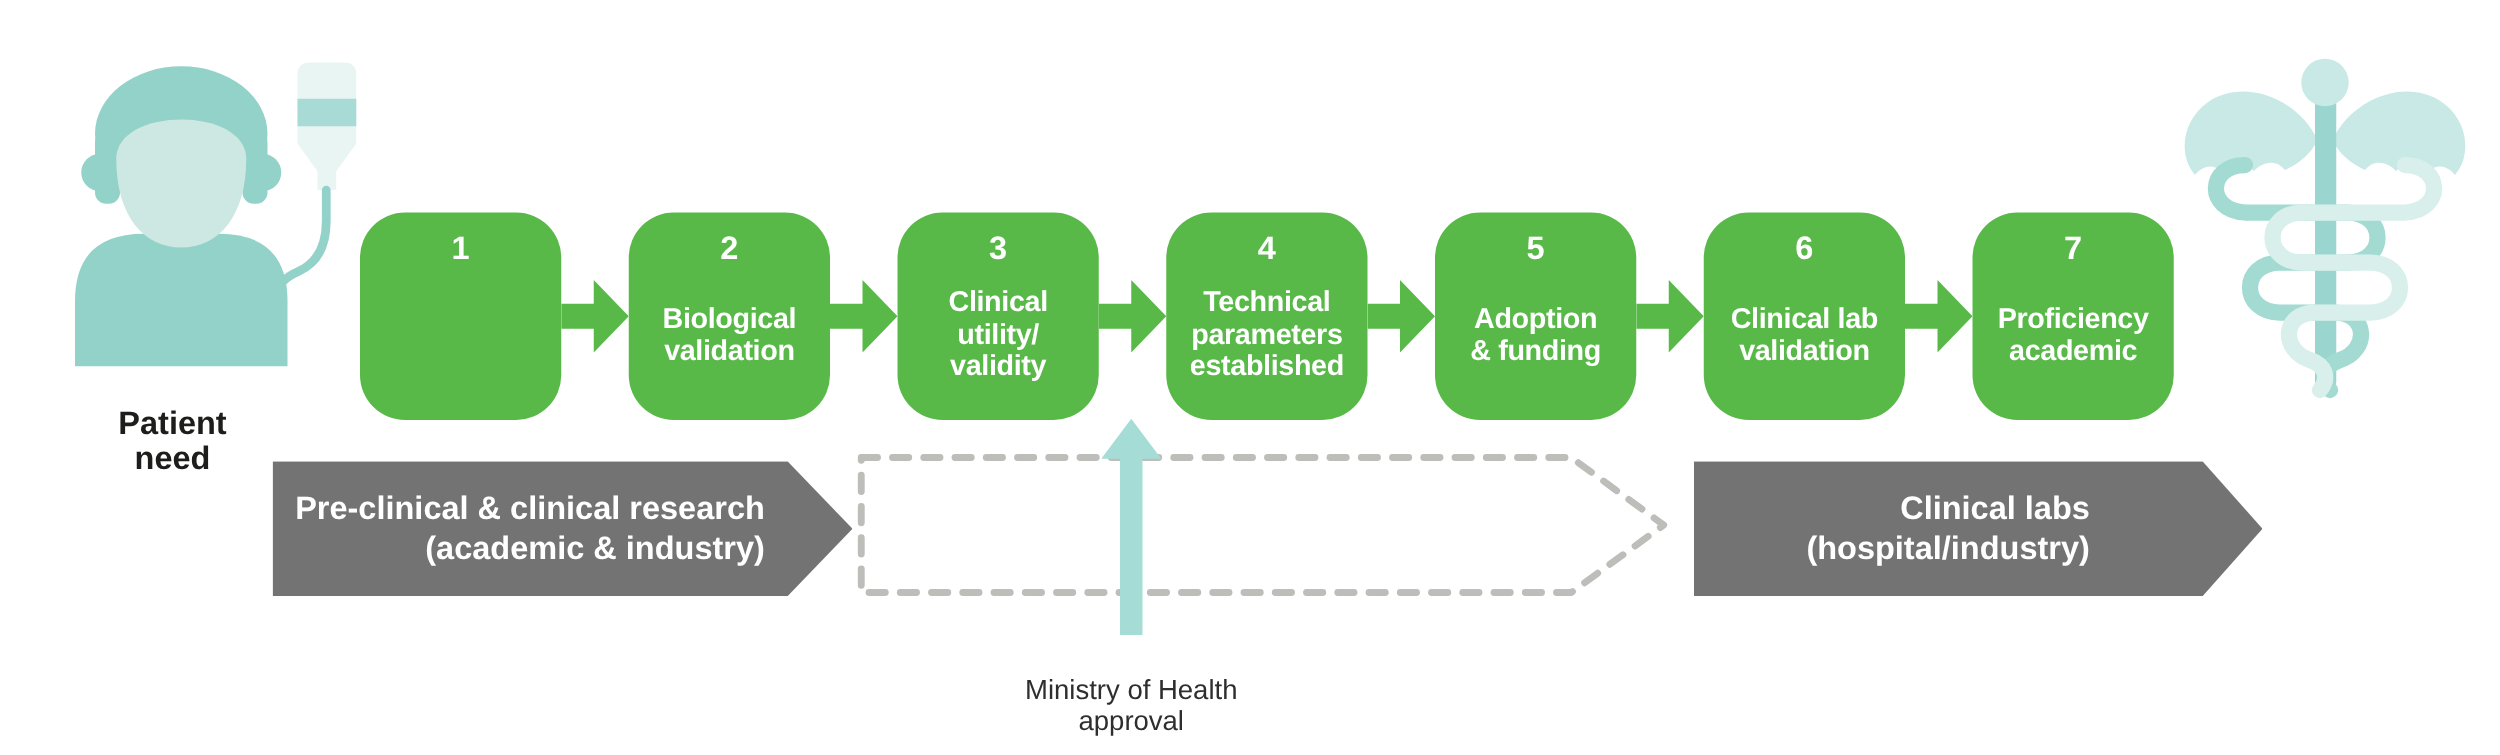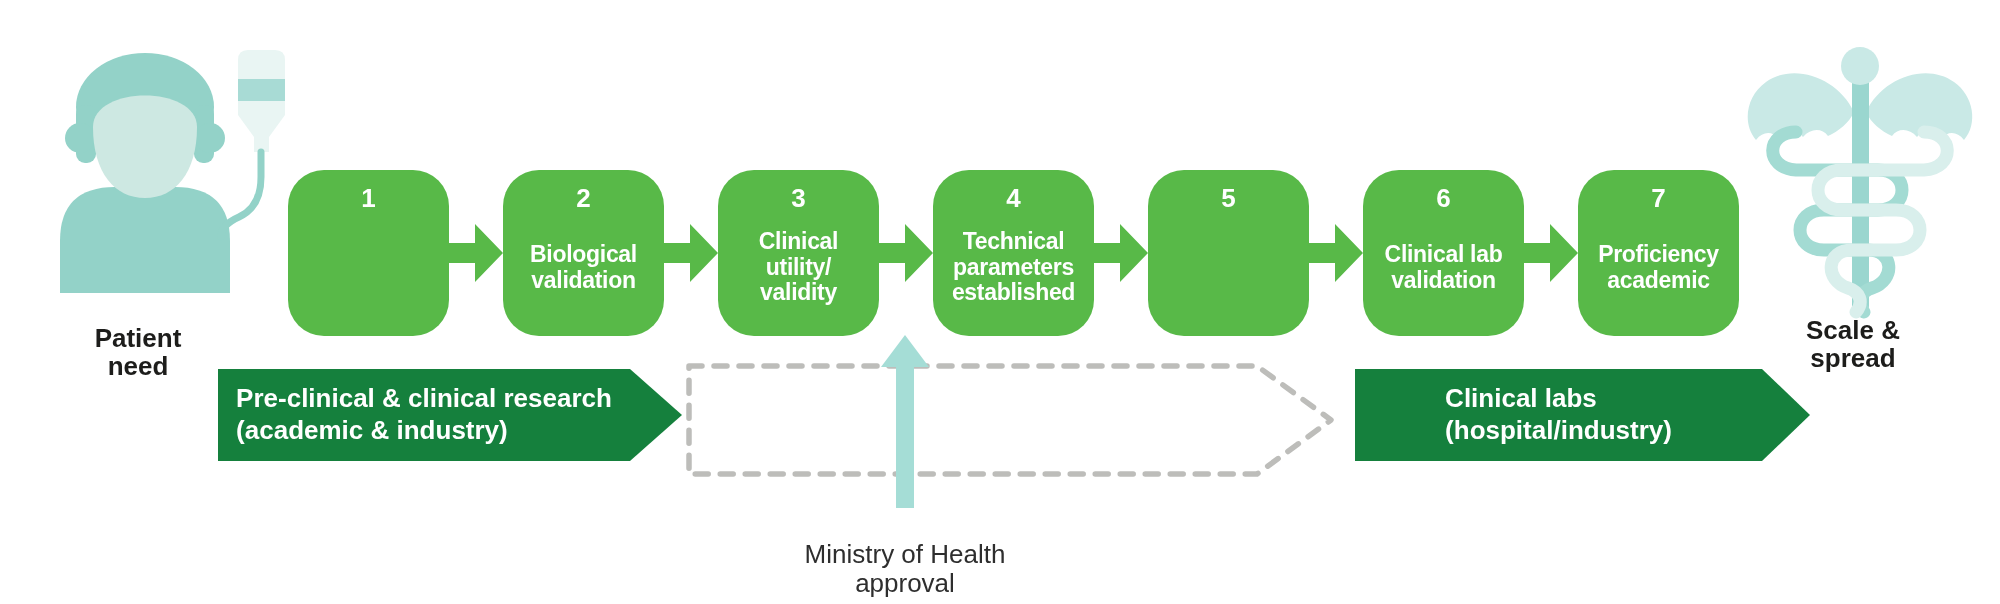--- a/index.html
+++ b/index.html
@@ -19,23 +19,23 @@
     flex:1; display:flex; align-items:center; justify-content:center;
     font-size:23px; line-height:1.13; white-space:pre-line; padding:0 4px 14px 4px;
     letter-spacing:-0.3px;
   }
   .connector {
     position:absolute; top:224px; left:calc(449px + var(--i) * 215px);
     width:54px; height:58px;
   }
   
   .banner {
-    position:absolute; top:369px; height:92px; background:#15803d;
+    position:absolute; top:369px; height:108px; background:#737373;
     color:#ffffff; font-weight:bold; font-size:26px; line-height:1.22;
-    display:flex; align-items:center; justify-content:center; text-align:left;
+    display:flex; align-items:center; justify-content:center; text-align:right;
     white-space:pre-line;
   }
   #banner-left {
     left:218px; width:464px; padding-right:52px; box-sizing:border-box;
     clip-path:polygon(0 0, calc(100% - 52px) 0, 100% 50%, calc(100% - 52px) 100%, 0 100%);
   }
   #banner-right {
     left:1355px; width:455px; padding-right:48px; box-sizing:border-box;
     clip-path:polygon(0 0, calc(100% - 48px) 0, 100% 50%, calc(100% - 48px) 100%, 0 100%);
   }
@@ -49,21 +49,21 @@
   #approval-arrow { position:absolute; left:881px; top:335px; }
   
   .caption {
     position:absolute; color:#1d1d1b; font-weight:bold; font-size:26px;
     line-height:1.08; text-align:center; white-space:pre-line;
   }
   #patient-label { left:38px; top:324px; width:200px; }
   #scale-label   { left:1753px; top:316px; width:200px; }
   #ministry-label {
     position:absolute; left:755px; top:540px; width:300px; text-align:center;
-    color:#2e2e2e; font-weight:normal; font-size:26px; line-height:1.12;
+    color:#2e2e2e; font-weight:normal; font-size:22px; line-height:1.12;
     white-space:pre-line;
   }
   .icon-abs { position:absolute; }
 </style>
 </head>
 <body>
 
 <div id="stage">
 
   <svg class="icon-abs" style="left:35px; top:45px;" width="252" height="250" viewBox="0 0 252 250">
@@ -104,20 +104,22 @@
 validity</div>
   </div>
   <div class="step" style="--i:3">
     <div class="step-number">4</div>
     <div class="step-label">Technical
 parameters
 established</div>
   </div>
   <div class="step" style="--i:4">
     <div class="step-number">5</div>
+    <div class="step-label">Adoption
+&amp; funding</div>
   </div>
   <div class="step" style="--i:5">
     <div class="step-number">6</div>
     <div class="step-label">Clinical lab
 validation</div>
   </div>
   <div class="step" style="--i:6">
     <div class="step-number">7</div>
     <div class="step-label">Proficiency
 academic</div>
@@ -161,16 +163,14 @@
 
     <path d="M 112 72 C 96 38 52 22 24 42 C 4 56 0 84 14 100 C 21 91 31 91 36 99 C 43 89 55 89 61 97 C 69 88 80 88 86 96 C 97 91 107 83 112 72 Z" fill="#c9e9e6"></path>
     <path d="M 112 72 C 96 38 52 22 24 42 C 4 56 0 84 14 100 C 21 91 31 91 36 99 C 43 89 55 89 61 97 C 69 88 80 88 86 96 C 97 91 107 83 112 72 Z" fill="#c9e9e6" transform="translate(236,0) scale(-1,1)"></path>
 
     <rect x="110" y="28" width="17" height="246" rx="8" fill="#9ad6cf"></rect>
     <circle cx="118" cy="26" r="19" fill="#c9e9e6"></circle>
 
     <path d="M 54 92 C 24 92 22 128 54 130 L 136 130 C 168 130 168 170 136 170 L 82 170 C 50 170 50 210 82 210 L 126 210 C 152 210 154 240 130 248 C 118 252 114 262 122 272" fill="none" stroke="#a3dbd3" stroke-width="13" stroke-linecap="round"></path>
     <path d="M 182 92 C 212 92 214 128 182 130 L 100 130 C 68 130 68 170 100 170 L 154 170 C 186 170 186 210 154 210 L 110 210 C 84 210 82 240 106 248 C 118 252 122 262 114 272" fill="none" stroke="#d9efec" stroke-width="13" stroke-linecap="round"></path>
   </svg>
-  <div class="caption" id="scale-label">Scale &amp;
-spread</div>
 
 </div>
 
 </body></html>

